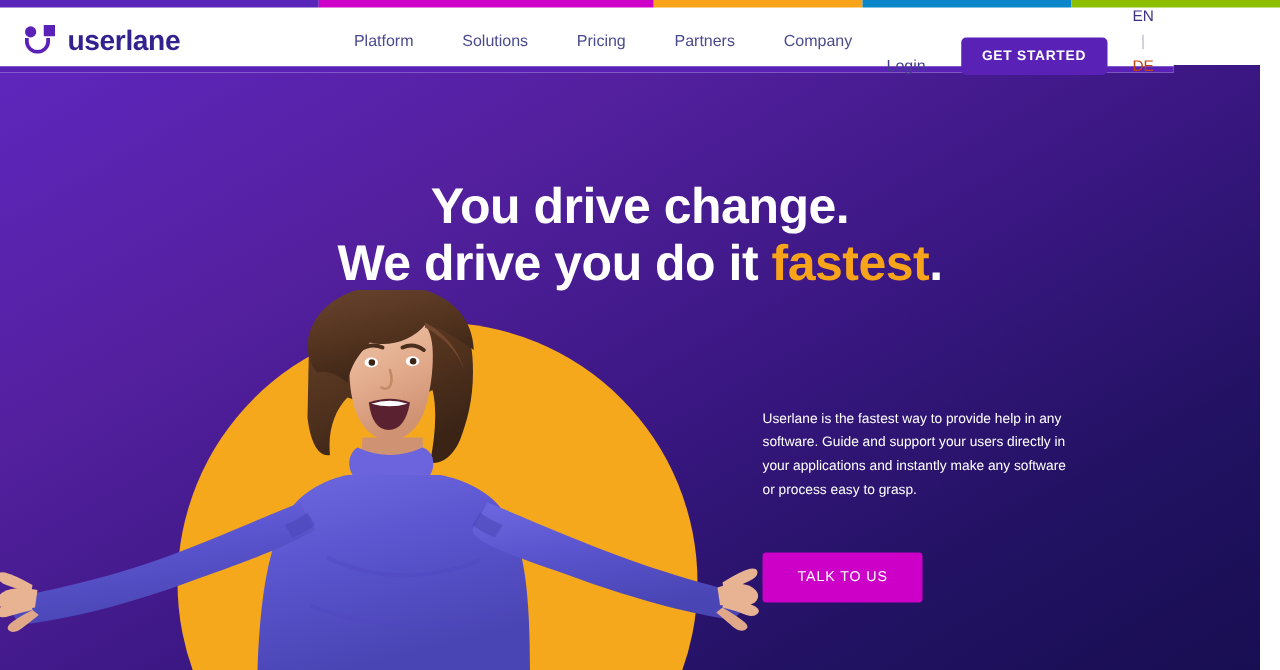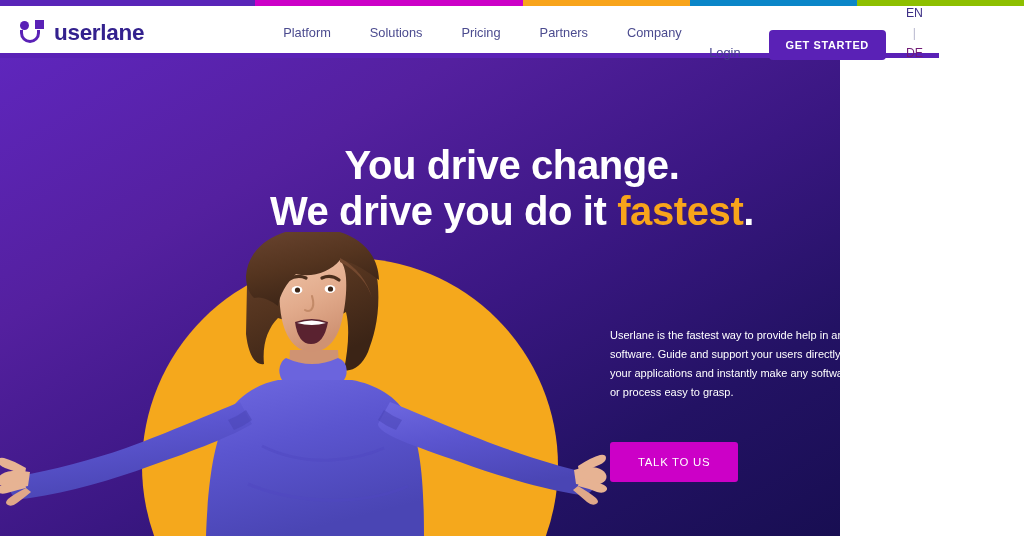--- a/index.html
+++ b/index.html
@@ -62,25 +62,25 @@
   .login-link { font-size:12.8px; color:#413f8a; cursor:pointer; margin-right:28px; }
   .cta-top {
     background:#5a21b6; color:#ffffff;
     font-size:11px; font-weight:700; letter-spacing:0.6px;
     padding:9px 17px; border:none; border-radius:4px;
     cursor:pointer; white-space:nowrap;
   }
   .lang { display:flex; align-items:center; gap:6px; margin-left:20px; font-size:12.3px;flex-direction:column; }
   .lang .active { color:#3d2f86; font-weight:400; cursor:pointer; }
   .lang .divider { color:#b9b9cf; }
-  .lang .inactive { color:#701a75; cursor:pointer; }
+  .lang .inactive { color:#c2410c; cursor:pointer; }
 
   
   .hero {
-    position:absolute; top:52px; left:0; width:840px; height:484px;
+    position:absolute; top:52px; left:0; width:1008px; height:484px;
     background:linear-gradient(150deg,#5f26bd 0%, #54209f 28%, #3a1782 55%, #231264 78%, #180e52 100%);
     overflow:hidden; z-index:10;padding-left:20px;
   }
 
   .headline {
     position:absolute; top:90px; left:0; width:1024px;
     text-align:center; color:#ffffff;
     font-size:40px; font-weight:700; line-height:1.16;
     letter-spacing:-0.4px;
   }

